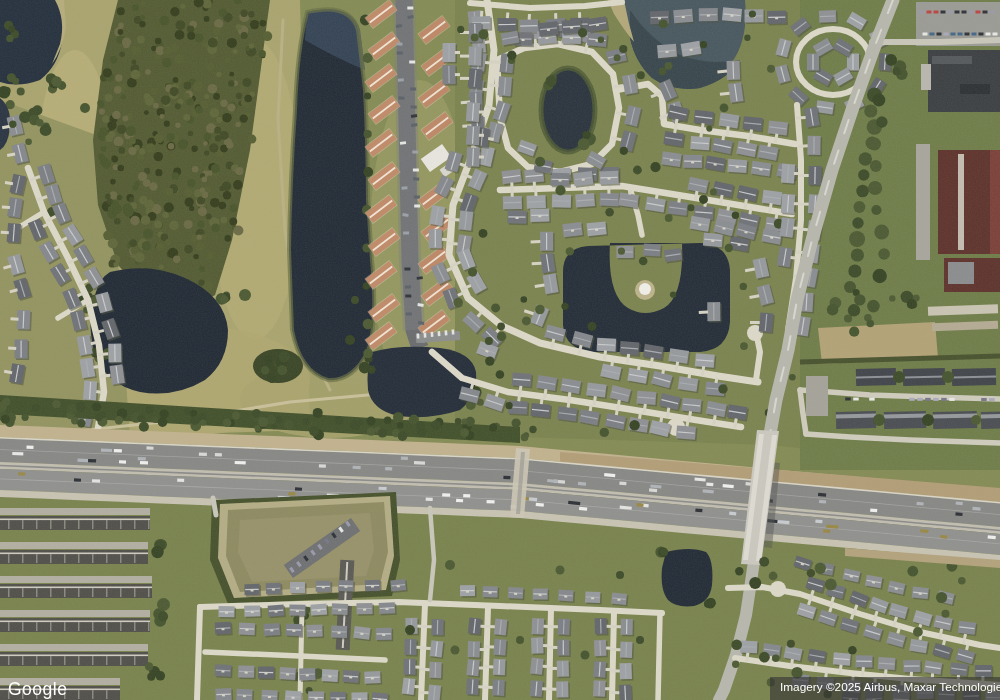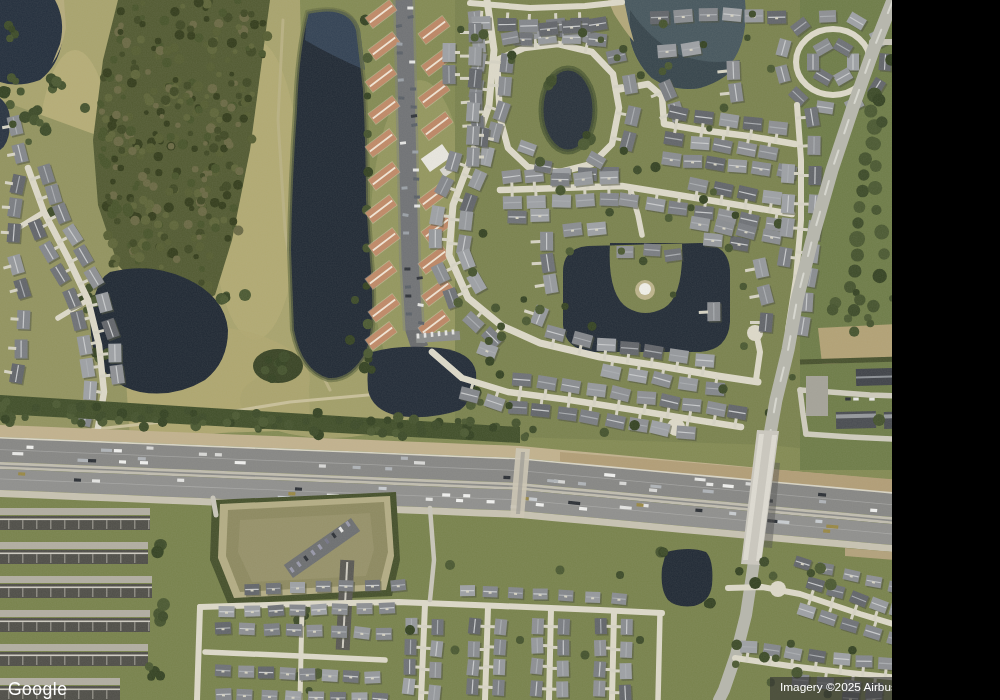--- a/index.html
+++ b/index.html
@@ -1,15 +1,15 @@
 <!DOCTYPE html>
 <html><head><meta charset="utf-8"><title>Map</title>
 <style>
 html,body{margin:0;padding:0;background:#000;}
-#map{width:892px;height:700px;overflow:hidden;position:relative;}
+#map{width:1000px;height:700px;overflow:hidden;position:relative;}
 svg{display:block;}
 </style></head>
 <body>
 <div id="map">
 <svg width="1000" height="700" viewBox="0 0 1000 700" xmlns="http://www.w3.org/2000/svg">
 <defs>
 <filter id="grain">
           <feTurbulence type="fractalNoise" baseFrequency="0.8" numOctaves="2" seed="7"></feTurbulence>
           <feColorMatrix type="matrix" values="0 0 0 0 0.5  0 0 0 0 0.5  0 0 0 0 0.45  0 0 0 1 0"></feColorMatrix>
         </filter>

